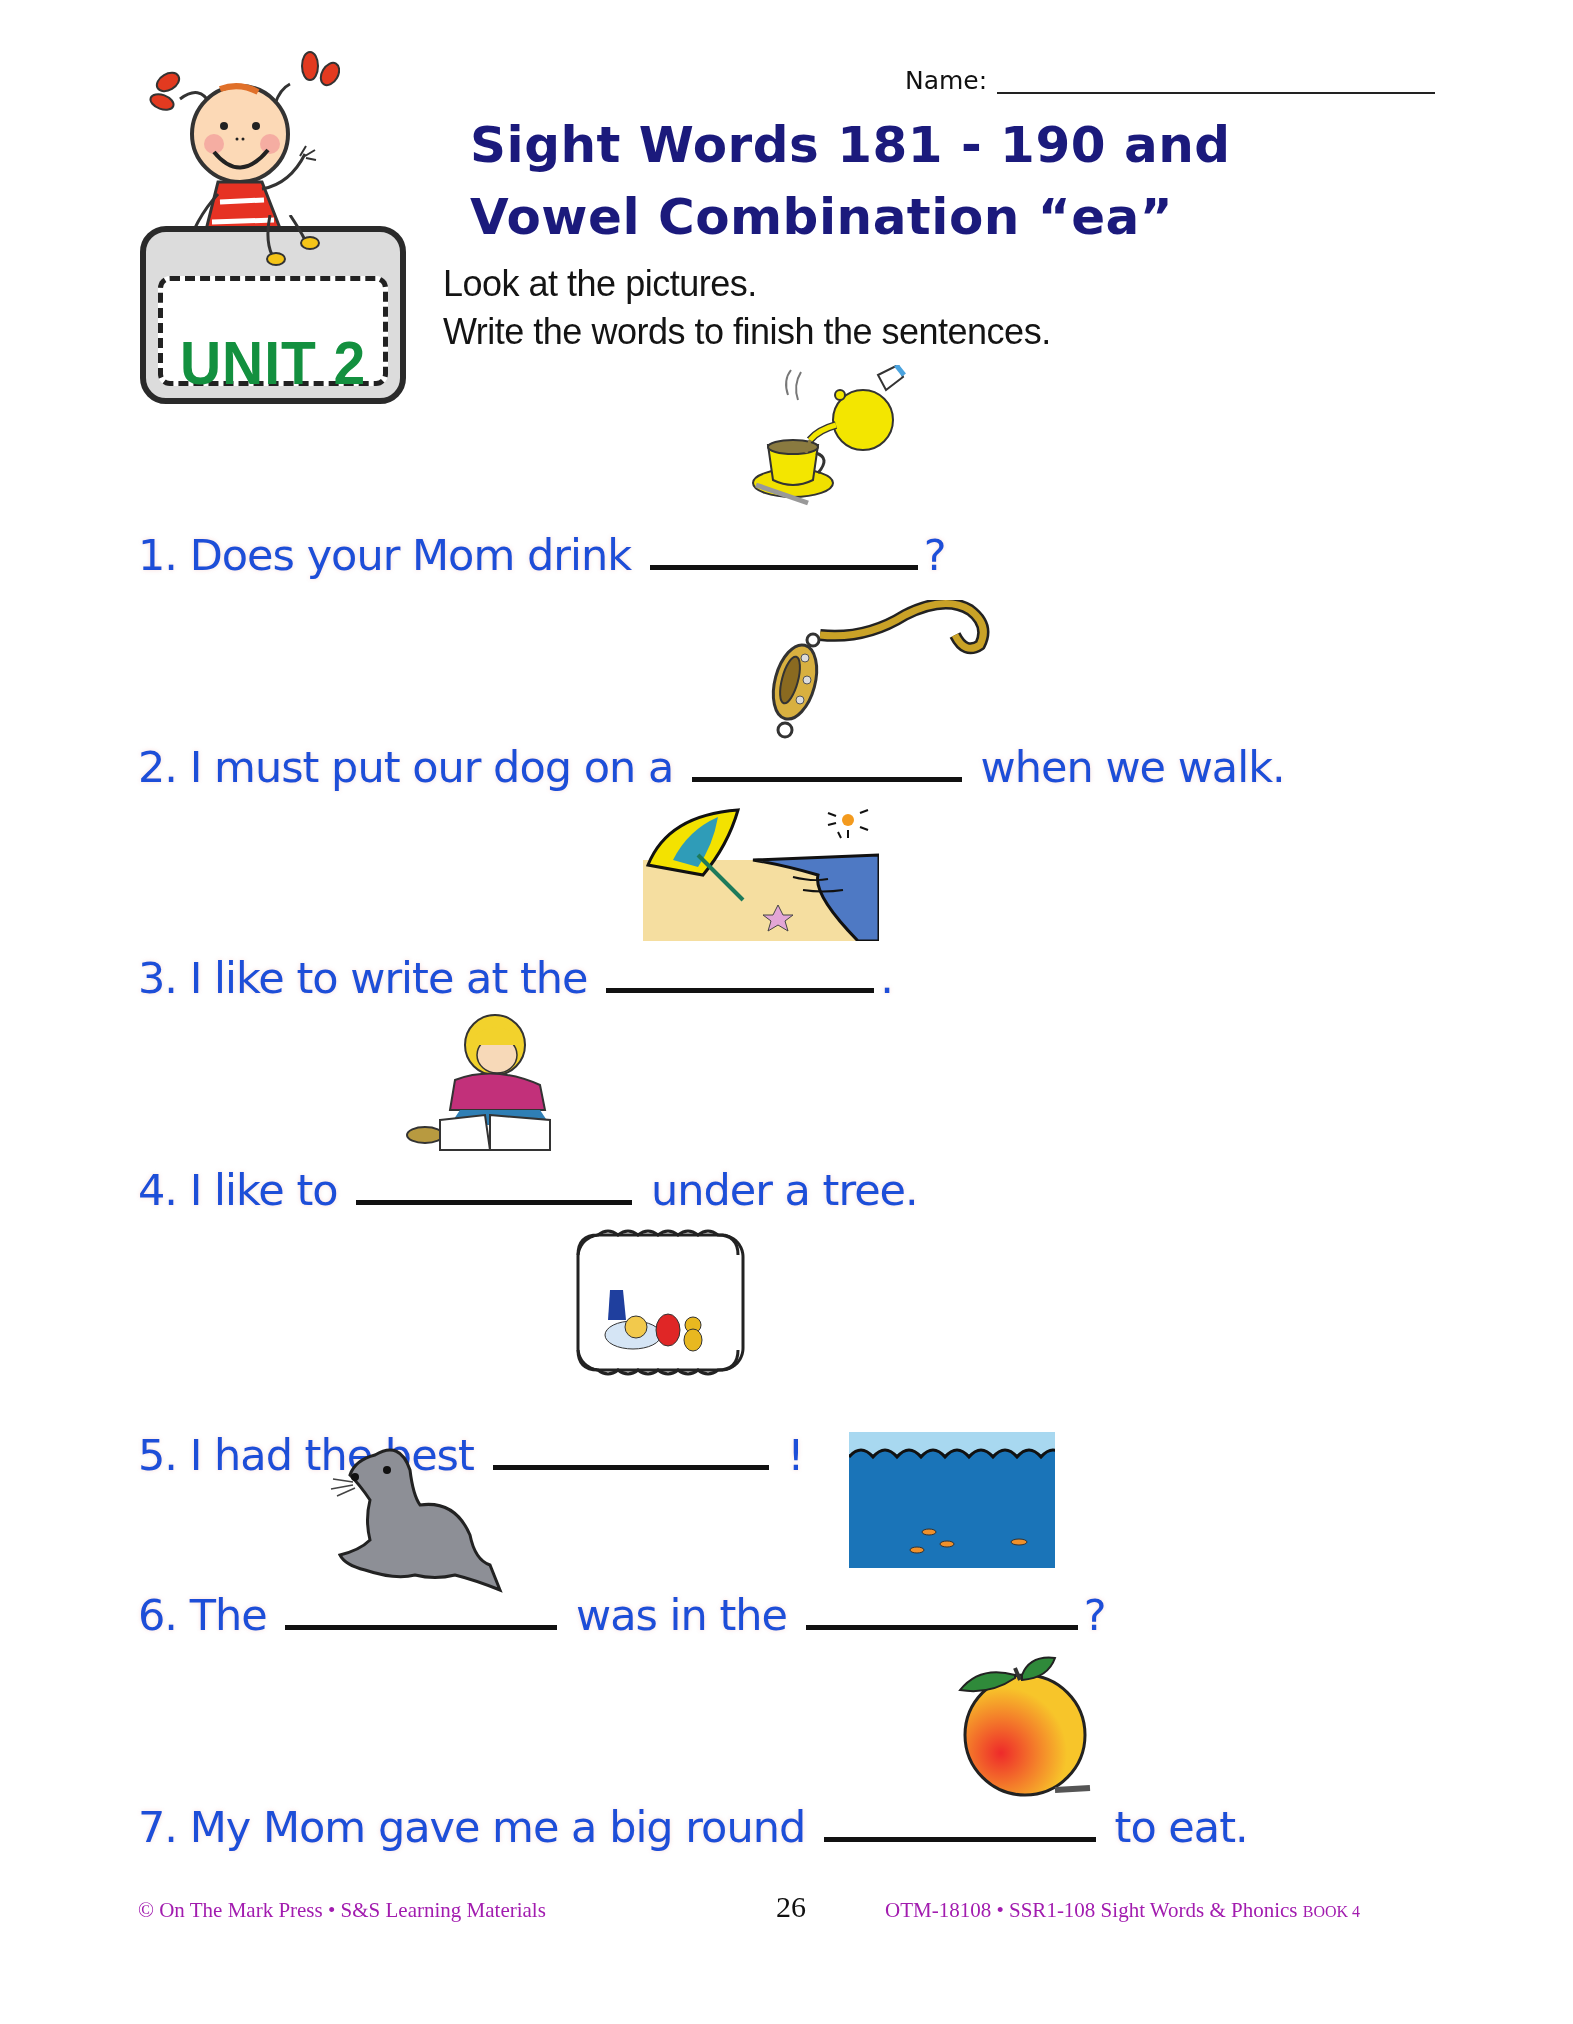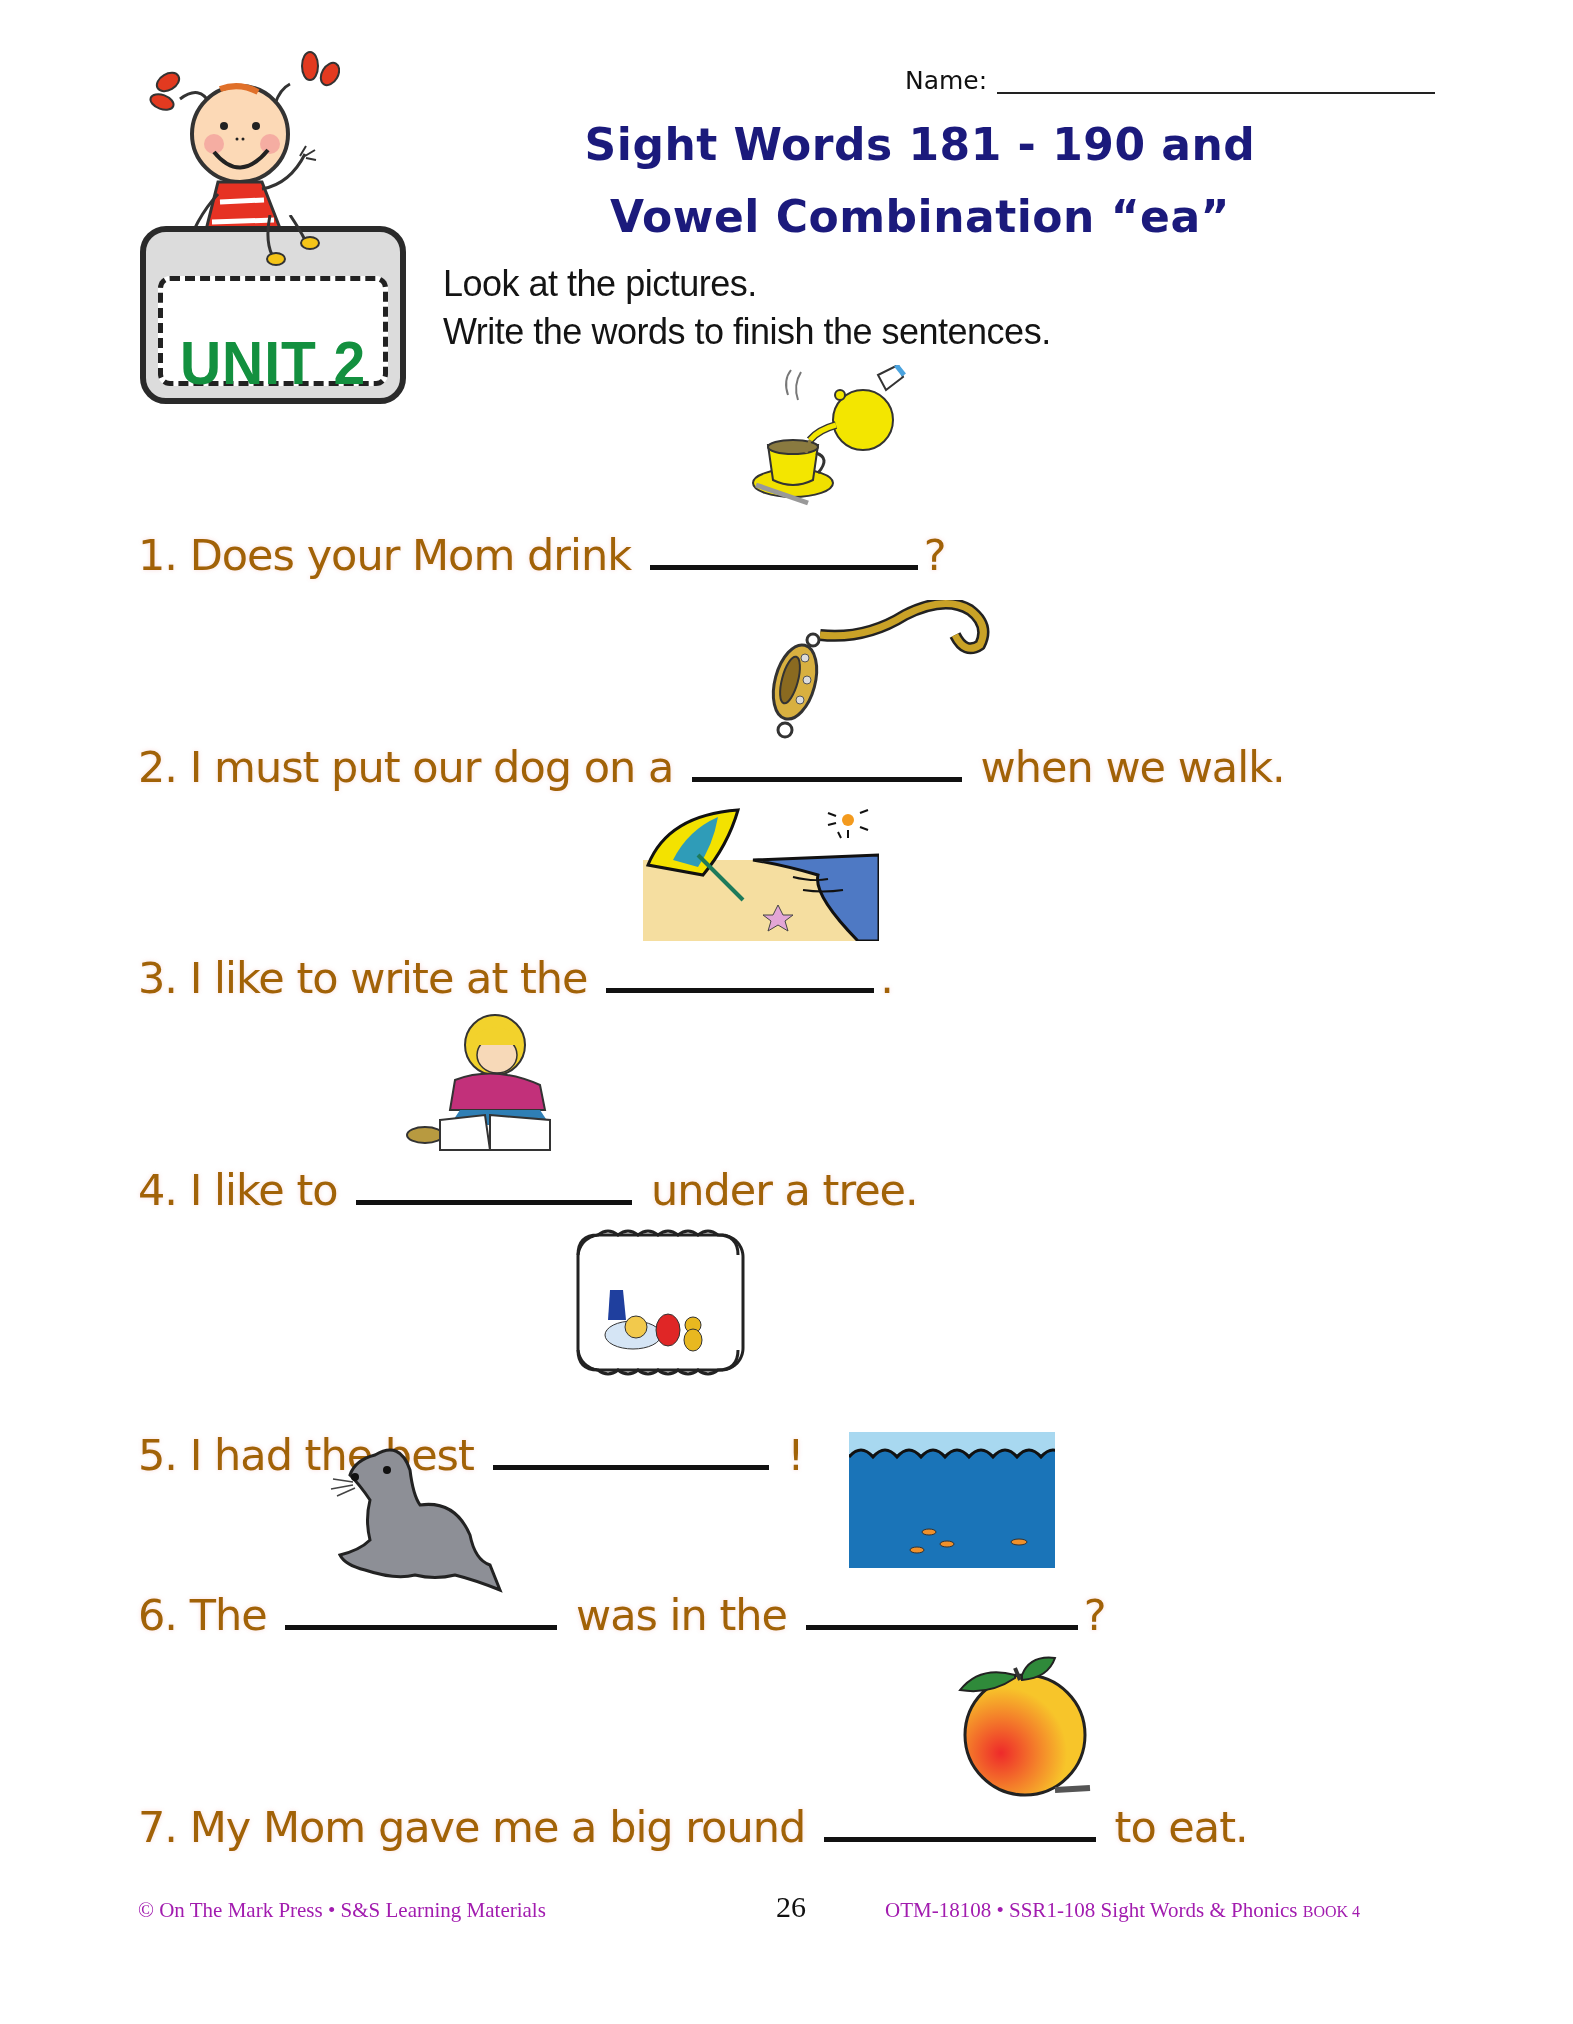--- a/index.html
+++ b/index.html
@@ -1,20 +1,20 @@
 <!DOCTYPE html>
 <html><head>
 <meta charset="utf-8">
 <style>
   html,body{margin:0;padding:0;background:#fff;}
   body{width:1573px;height:2024px;position:relative;overflow:hidden;font-family:"DejaVu Sans",sans-serif;color:#111;}
   .abs{position:absolute;}
-  .title{font-family:"DejaVu Sans",sans-serif;font-weight:bold;color:#1b1a7c;font-size:44px;letter-spacing:0.5px;text-align:center;width:900px;left:470px;line-height:70px;}
+  .title{font-family:"DejaVu Sans",sans-serif;font-weight:bold;color:#1b1a7c;font-size:50px;letter-spacing:0.5px;width:900px;left:470px;line-height:70px;}
   .instr{font-family:Liberation Sans, sans-serif;font-size:36px;left:443px;line-height:44px;color:#141414;letter-spacing:-0.5px;}
-  .sentence{font-family:"DejaVu Sans",sans-serif;font-size:43px;left:138px;white-space:nowrap;color:#a16207;letter-spacing:-1px;text-shadow:0 0 4px rgba(230,120,110,0.25);}
+  .sentence{font-family:"DejaVu Sans",sans-serif;font-size:43px;left:138px;white-space:nowrap;color:#1d4ed8;letter-spacing:-1px;text-shadow:0 0 4px rgba(230,120,110,0.25);}
   .blank{display:inline-block;border-bottom:5px solid #111;vertical-align:baseline;height:1px;margin:0 6px;}
   .name-label{font-size:25px;left:905px;top:66px;}
   .name-line{left:997px;top:92px;width:438px;border-bottom:2px solid #222;}
   .unit-box{left:140px;top:226px;width:266px;height:178px;border:6px solid #2a2a2a;border-radius:26px;background:#dcdcdc;box-sizing:border-box;}
   .unit-inner{position:absolute;left:12px;top:12px;right:12px;bottom:12px;border:5px dashed #222;border-radius:12px;background:#ffffff;margin-top:32px;}
   .unit-text{position:absolute;left:0;right:0;top:46px;text-align:center;font-family:"Liberation Sans",sans-serif;font-weight:bold;font-size:62px;color:#13903f;letter-spacing:1px;transform:scaleX(0.92);}
   .footer{font-family:"Liberation Serif",serif;font-size:21px;top:1898px;color:#a21caf;}
   .pagenum{font-family:"Liberation Serif",serif;font-size:30px;top:1890px;left:776px;text-align:center;}
   .small-caps{font-size:16px;}
 </style>

